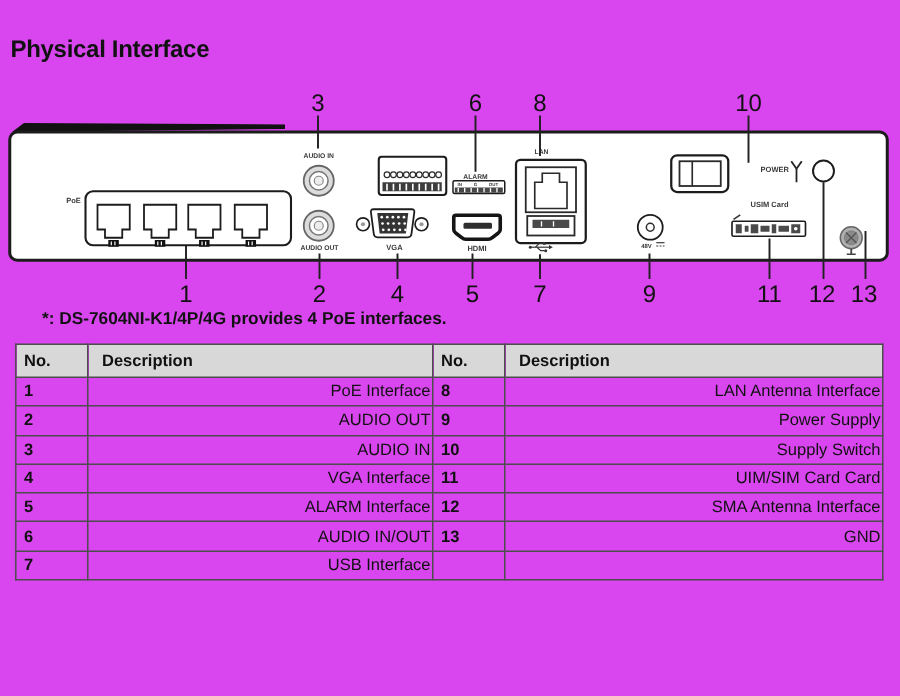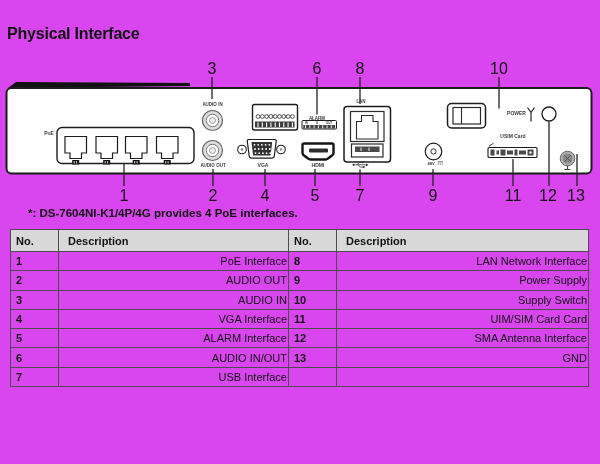--- a/index.html
+++ b/index.html
@@ -269,21 +269,21 @@
           <th class="c-desc">Description</th>
           <th class="c-no">No.</th>
           <th class="c-desc">Description</th>
         </tr>
       </thead>
       <tbody>
         <tr>
           <td class="c-no">1</td>
           <td class="c-desc">PoE Interface</td>
           <td class="c-no">8</td>
-          <td class="c-desc">LAN Network Interface</td>
+          <td class="c-desc">LAN Antenna Interface</td>
         </tr>
         <tr>
           <td class="c-no">2</td>
           <td class="c-desc">AUDIO OUT</td>
           <td class="c-no">9</td>
           <td class="c-desc">Power Supply</td>
         </tr>
         <tr>
           <td class="c-no">3</td>
           <td class="c-desc">AUDIO IN</td>

